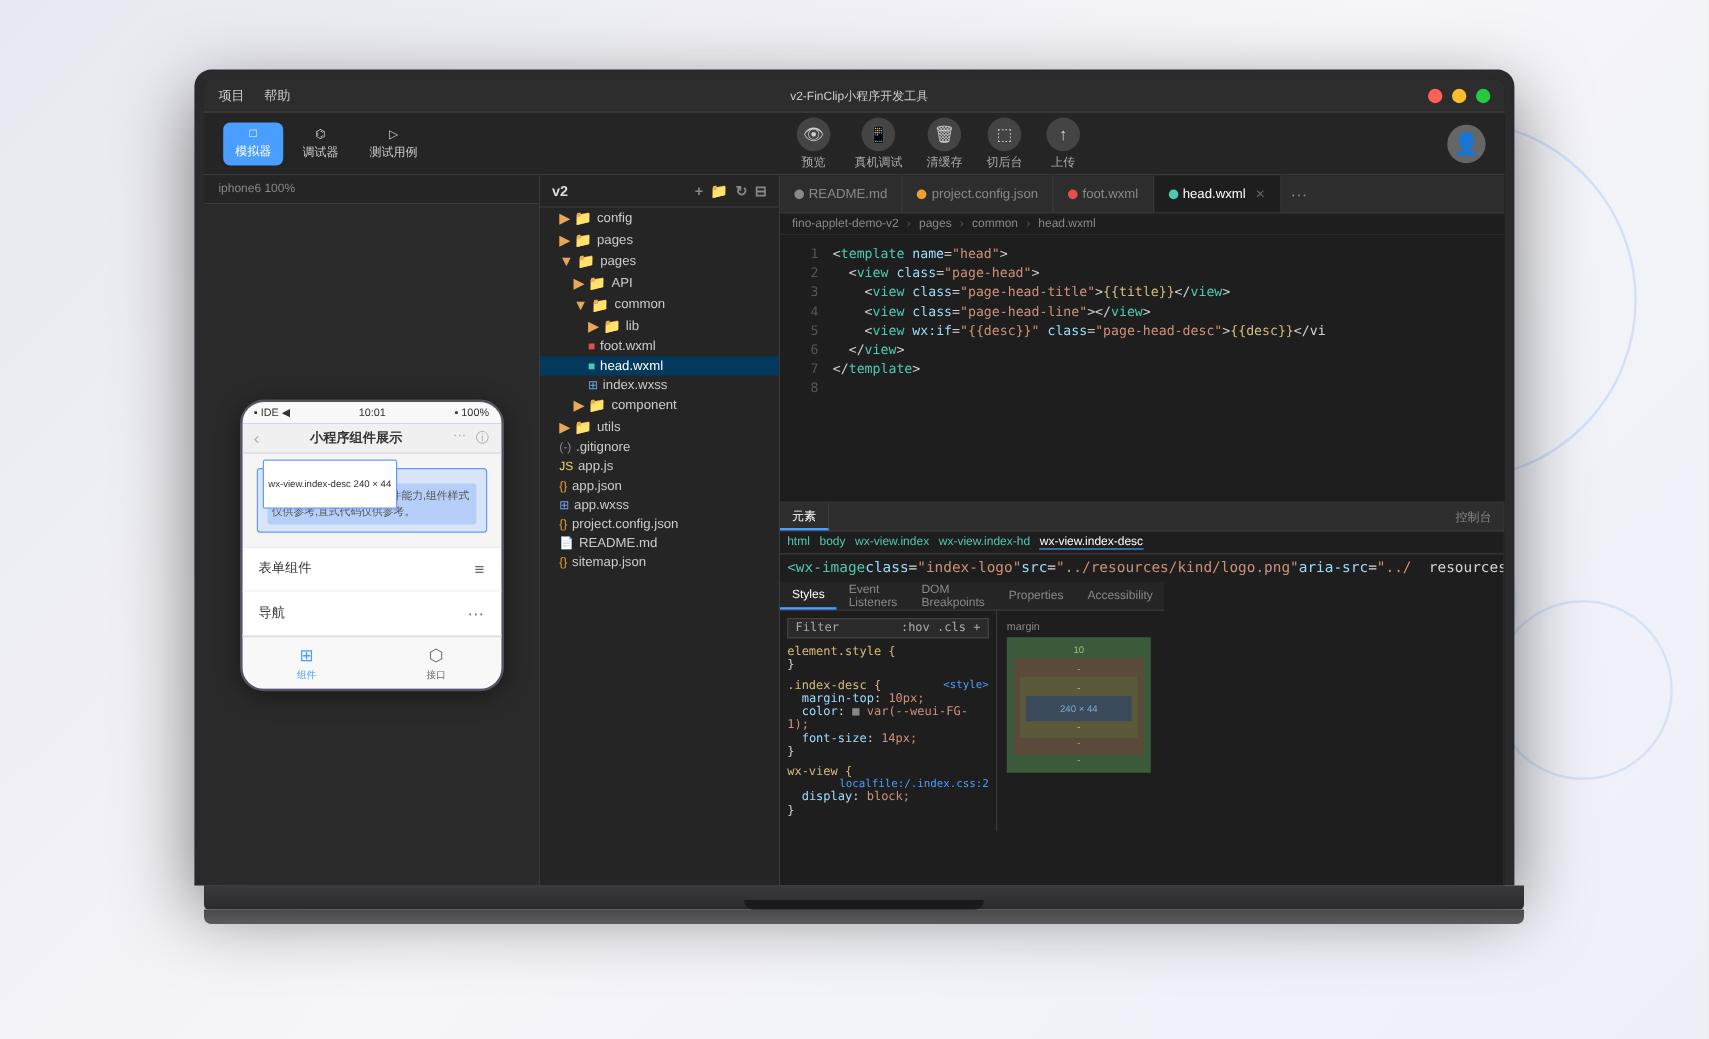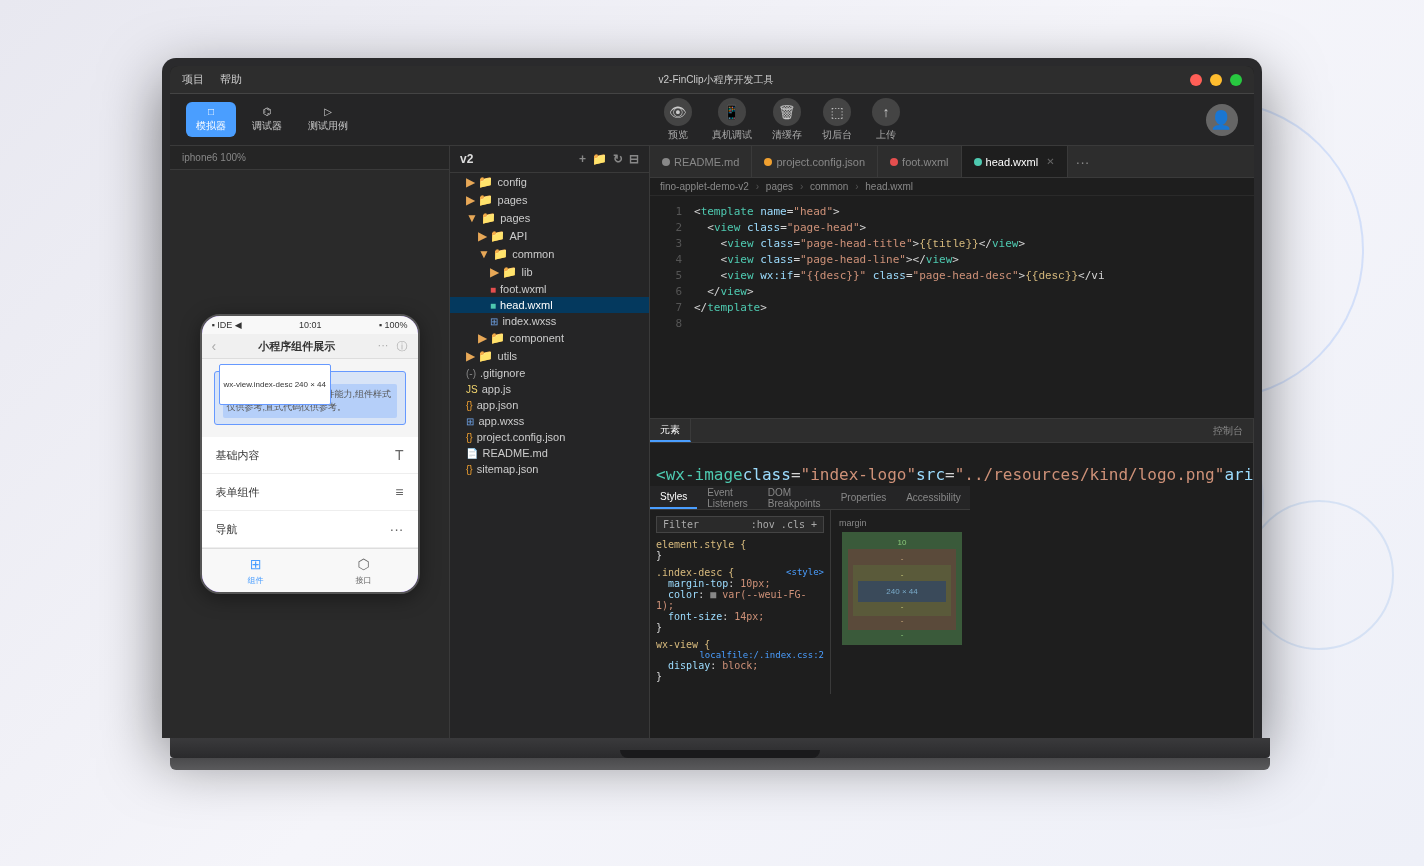--- a/index.html
+++ b/index.html
@@ -458,21 +458,21 @@
       user-select: none;
     }
     .code-content {
       color: #d4d4d4;
       white-space: pre;
     }
     .c-tag { color: #4ec9b0; }
     .c-attr { color: #9cdcfe; }
     .c-string { color: #ce9178; }
     .c-bracket { color: #d4d4d4; }
-    .c-mustache { color: #d7ba7d; font-family: Liberation Mono, monospace; }
+    .c-mustache { color: #d7ba7d; }
 
     
     .bottom-panel {
       height: 320px;
       background: #1e1e1e;
       border-top: 1px solid #3a3a3a;
       display: flex;
       flex-direction: column;
       flex-shrink: 0;
     }
@@ -516,25 +516,24 @@
       color: #4ec9b0;
       cursor: pointer;
     }
     .devtools-element-tag.active {
       border-bottom: 1px solid #4a9eff;
       color: #fff;
     }
     .devtools-code-area {
       padding: 4px 6px;
       font-family: 'Consolas', 'Monaco', monospace;
-      font-size: 16px;
+      font-size: 12px;
       line-height: 15px;
       color: #d4d4d4;
       overflow: hidden;
-      margin-top: 20px;
     }
     .devtools-line {
       display: flex;
       white-space: pre;
     }
     .dv-tag { color: #4ec9b0; }
     .dv-attr { color: #9cdcfe; }
     .dv-str { color: #ce9178; }
     .devtools-styles-panel {
       width: 320px;
@@ -585,21 +584,21 @@
     }
     .style-selector { color: #d7ba7d; }
     .style-prop { color: #9cdcfe; }
     .style-val { color: #ce9178; }
     .style-source { color: #4a9eff; float: right; font-size: 9px; }
     .box-model-panel {
       width: 140px;
       border-left: 1px solid #3a3a3a;
       display: flex;
       flex-direction: column;
-      align-items: flex-end;
+      align-items: flex-start;
       padding: 8px;
     }
     .box-model-title {
       font-size: 9px;
       color: #888;
       margin-bottom: 4px;
       align-self: flex-start;
     }
     .box-model-outer {
       background: #3a5a3a;
@@ -733,24 +732,20 @@
                 <div style="background:#f5f5f5; padding:4px;">
                   <div class="phone-highlight-box">
                     <div class="phone-highlight-label">
                       <span>wx-view.index-desc</span> <span>240 × 44</span>
                     </div>
                     <div class="phone-highlight-text">以下指展示小程序官方组件能力,组件样式仅供参考,直式代码仅供参考。</div>
                   </div>
                 </div>
 
                 <div class="phone-list-section">
-                  <div class="phone-list-item">
-                    <span>基础内容</span>
-                    <span class="phone-list-icon">T</span>
-                  </div>
                   <div class="phone-list-item">
                     <span>表单组件</span>
                     <span class="phone-list-icon">≡</span>
                   </div>
                   <div class="phone-list-item">
                     <span>导航</span>
                     <span class="phone-list-icon">···</span>
                   </div>
                 </div>
 
@@ -923,20 +918,27 @@
               </div>
 
               <div class="bottom-panel">
                 <div class="bottom-panel-tabs">
                   <div class="bp-tab active">元素</div>
                   <div class="bp-tab">控制台</div>
                 </div>
                 <div class="bottom-panel-content">
 
                   <div class="devtools-left">
+                    <div class="devtools-element-bar">
+                      <span class="devtools-element-tag">html</span>
+                      <span class="devtools-element-tag">body</span>
+                      <span class="devtools-element-tag">wx-view.index</span>
+                      <span class="devtools-element-tag">wx-view.index-hd</span>
+                      <span class="devtools-element-tag active">wx-view.index-desc</span>
+                    </div>
                     <div class="devtools-code-area">
                       <div class="devtools-line"><span class="dv-tag">&lt;wx-image</span> <span class="dv-attr">class</span>=<span class="dv-str">"index-logo"</span> <span class="dv-attr">src</span>=<span class="dv-str">"../resources/kind/logo.png"</span> <span class="dv-attr">aria-src</span>=<span class="dv-str">"../</span>
                       <div class="devtools-line"><span style="color:#d4d4d4">  resources/kind/logo.png"&gt;_&lt;/wx-image&gt;</span></div>
                       
                       
                       
                       
                       
                       
                       

